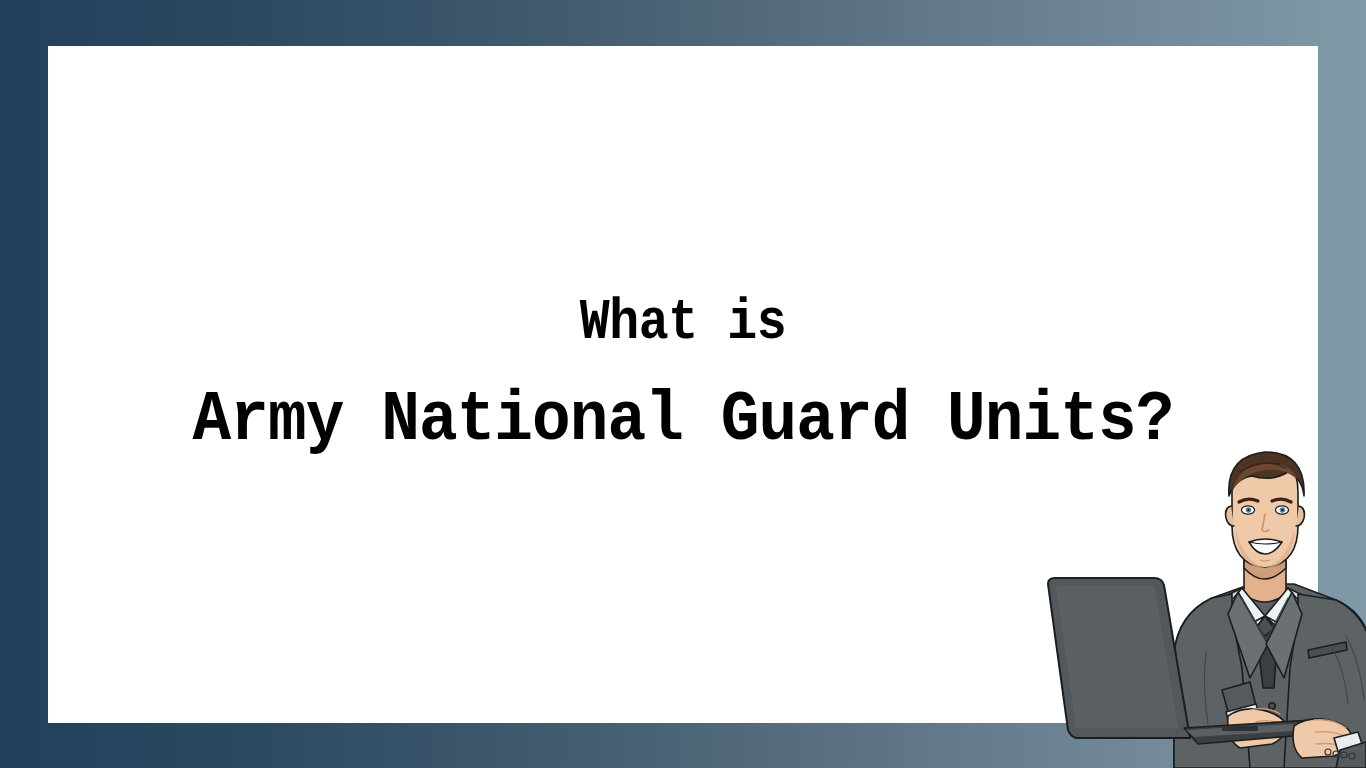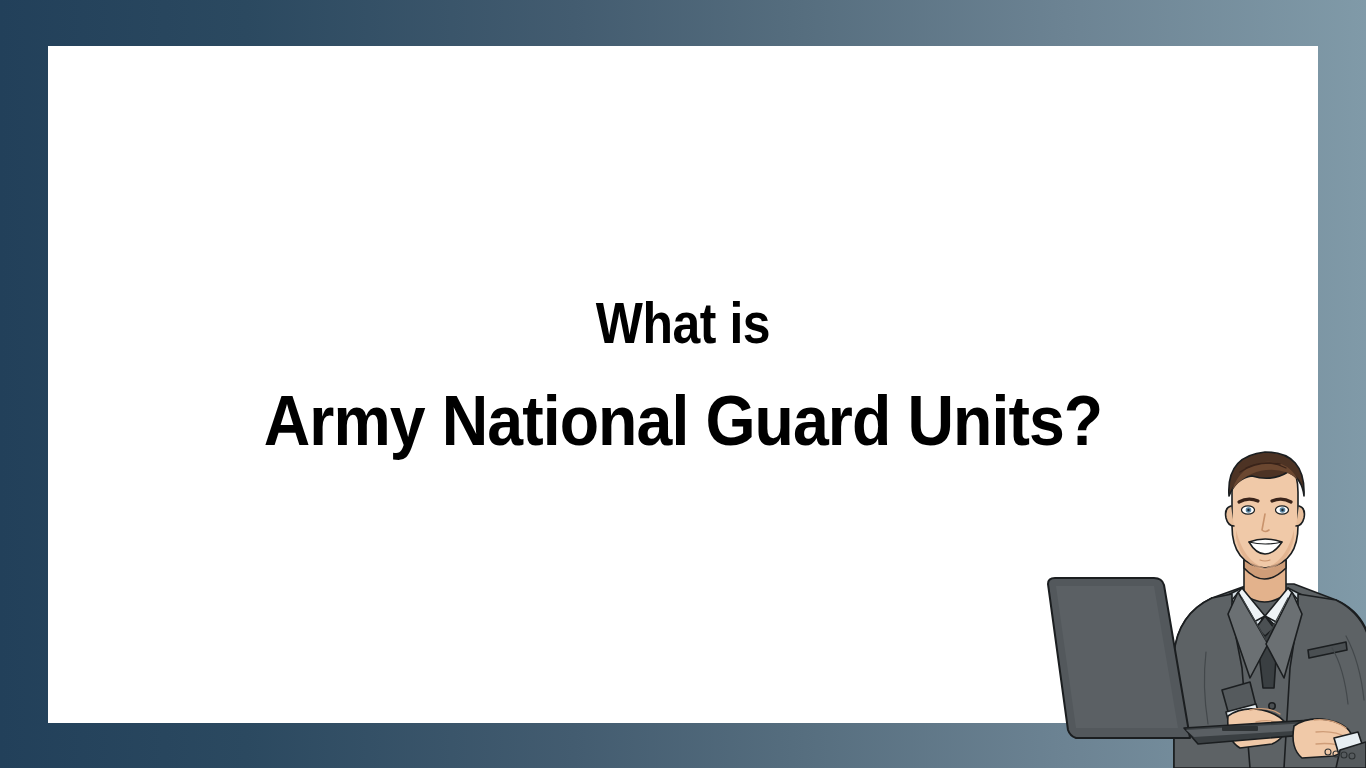--- a/index.html
+++ b/index.html
@@ -14,20 +14,21 @@
     width:1366px; height:768px;
     background:linear-gradient(90deg,#22405a 0%,#2b4960 18%,#435c70 42%,#556d7e 58%,#6c8393 78%,#809aa8 100%);
     overflow:hidden;
   }
   
   #card {
     position:absolute;
     left:48px; top:46px;
     width:1270px; height:677px;
     background:#ffffff;
+    font-family:Liberation Mono, monospace;
   }
   
   #title-block {
     position:absolute;
     left:0; top:0; width:100%;
     text-align:center;
   }
   #line1 {
     position:absolute;
     left:0; top:248px; width:100%;

